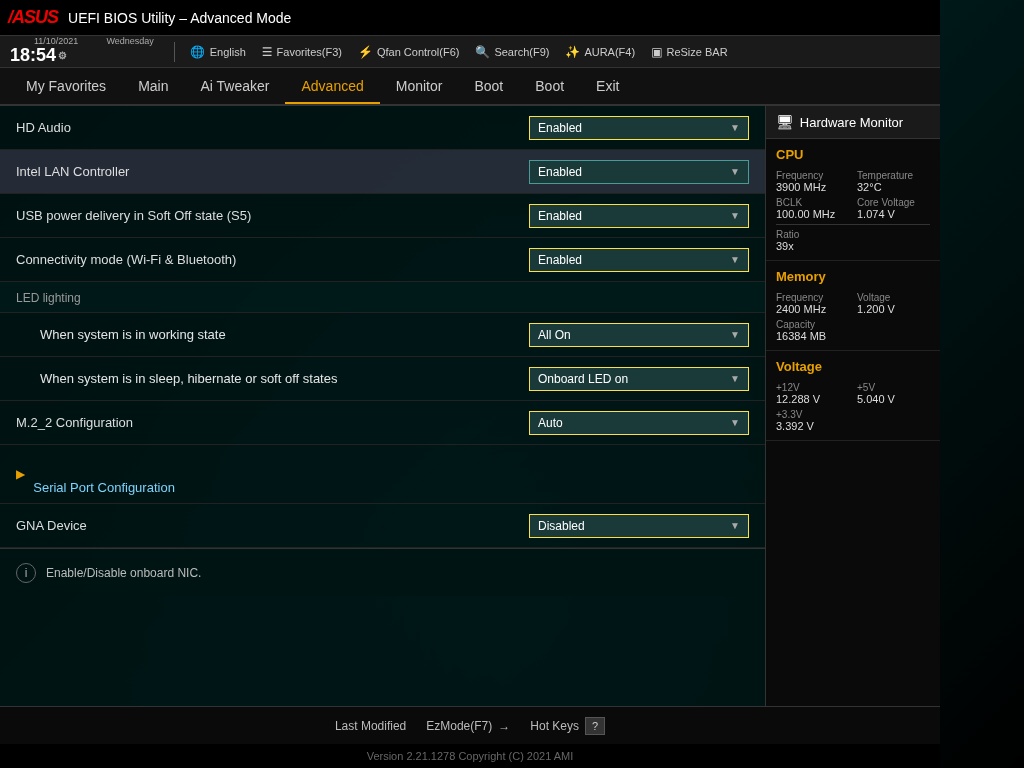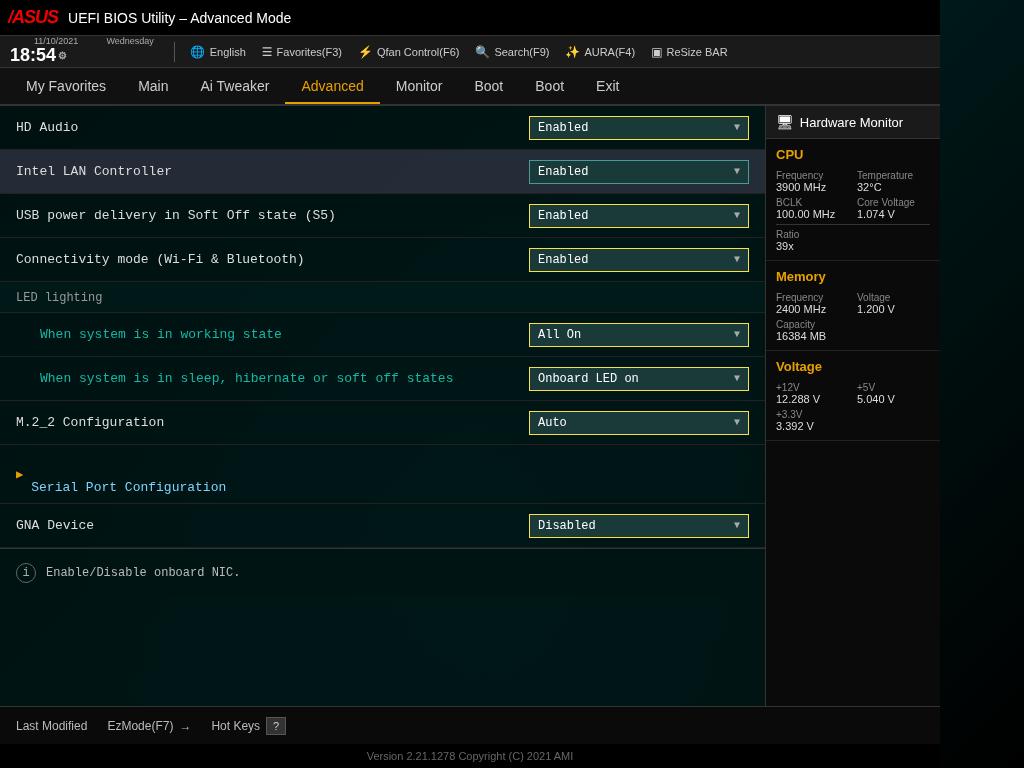--- a/index.html
+++ b/index.html
@@ -148,21 +148,20 @@
       flex: 1;
       overflow: hidden;
     }
 
     
     .settings-panel {
       flex: 1;
       background: rgba(0,20,20,0.85);
       overflow-y: auto;
       padding: 0;
-      font-family: Liberation Mono, monospace;
     }
 
     .setting-row {
       display: flex;
       align-items: center;
       justify-content: space-between;
       padding: 8px 16px;
       border-bottom: 1px solid #222;
       min-height: 44px;
     }
@@ -176,21 +175,21 @@
       color: #ddd;
     }
 
     .setting-label.section-label {
       color: #999;
       font-size: 12px;
     }
 
     .setting-label.indented {
       padding-left: 24px;
-      color: #14b8a6;
+      color: #e5e5e5;
     }
 
     .setting-dropdown {
       display: flex;
       align-items: center;
       background: #1a3a3a;
       border: 1px solid #fde047;
       color: #fff;
       font-size: 12px;
       padding: 4px 8px;
@@ -320,21 +319,21 @@
     .hw-divider {
       border: none;
       border-top: 1px solid #333;
       margin: 4px 0;
     }
 
     
     .footer {
       background: #0a0a0a;
       display: flex;
-      justify-content: flex-start;
+      justify-content: center;
       align-items: center;
       padding: 6px 16px;
       gap: 20px;
       border-top: 1px solid #333;
       height: 38px;
     }
 
     .footer-item {
       display: flex;
       align-items: center;

